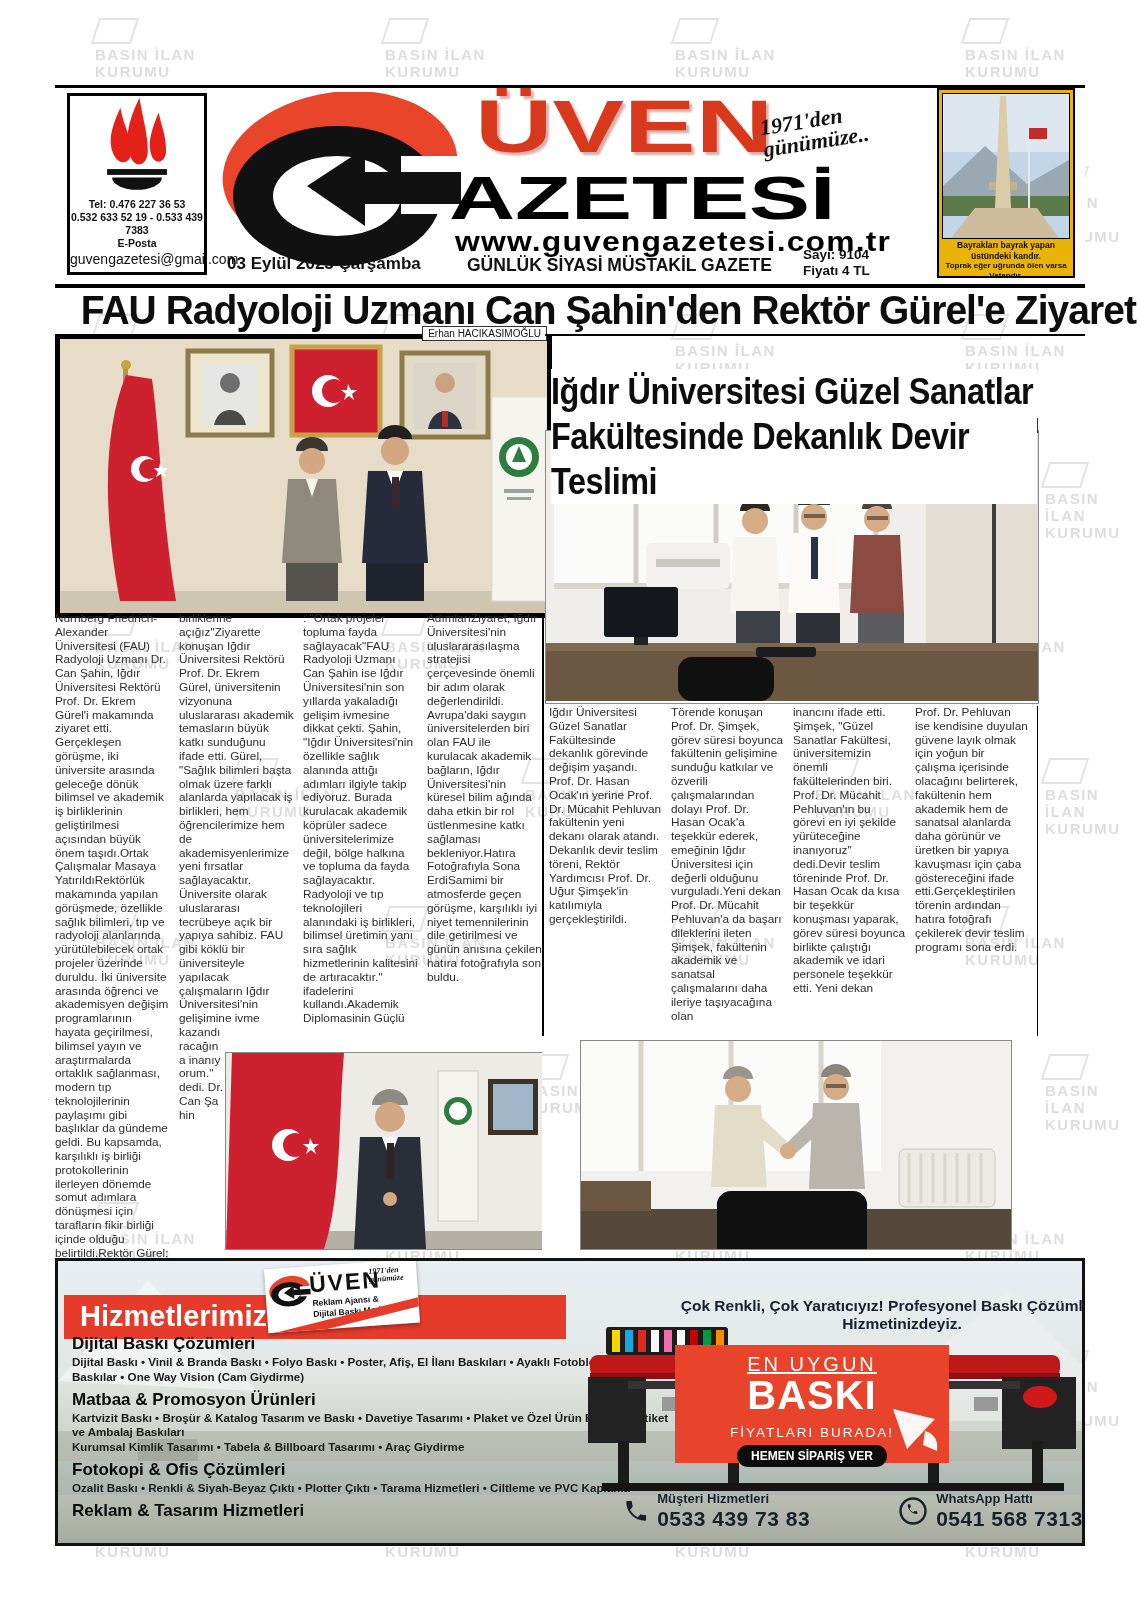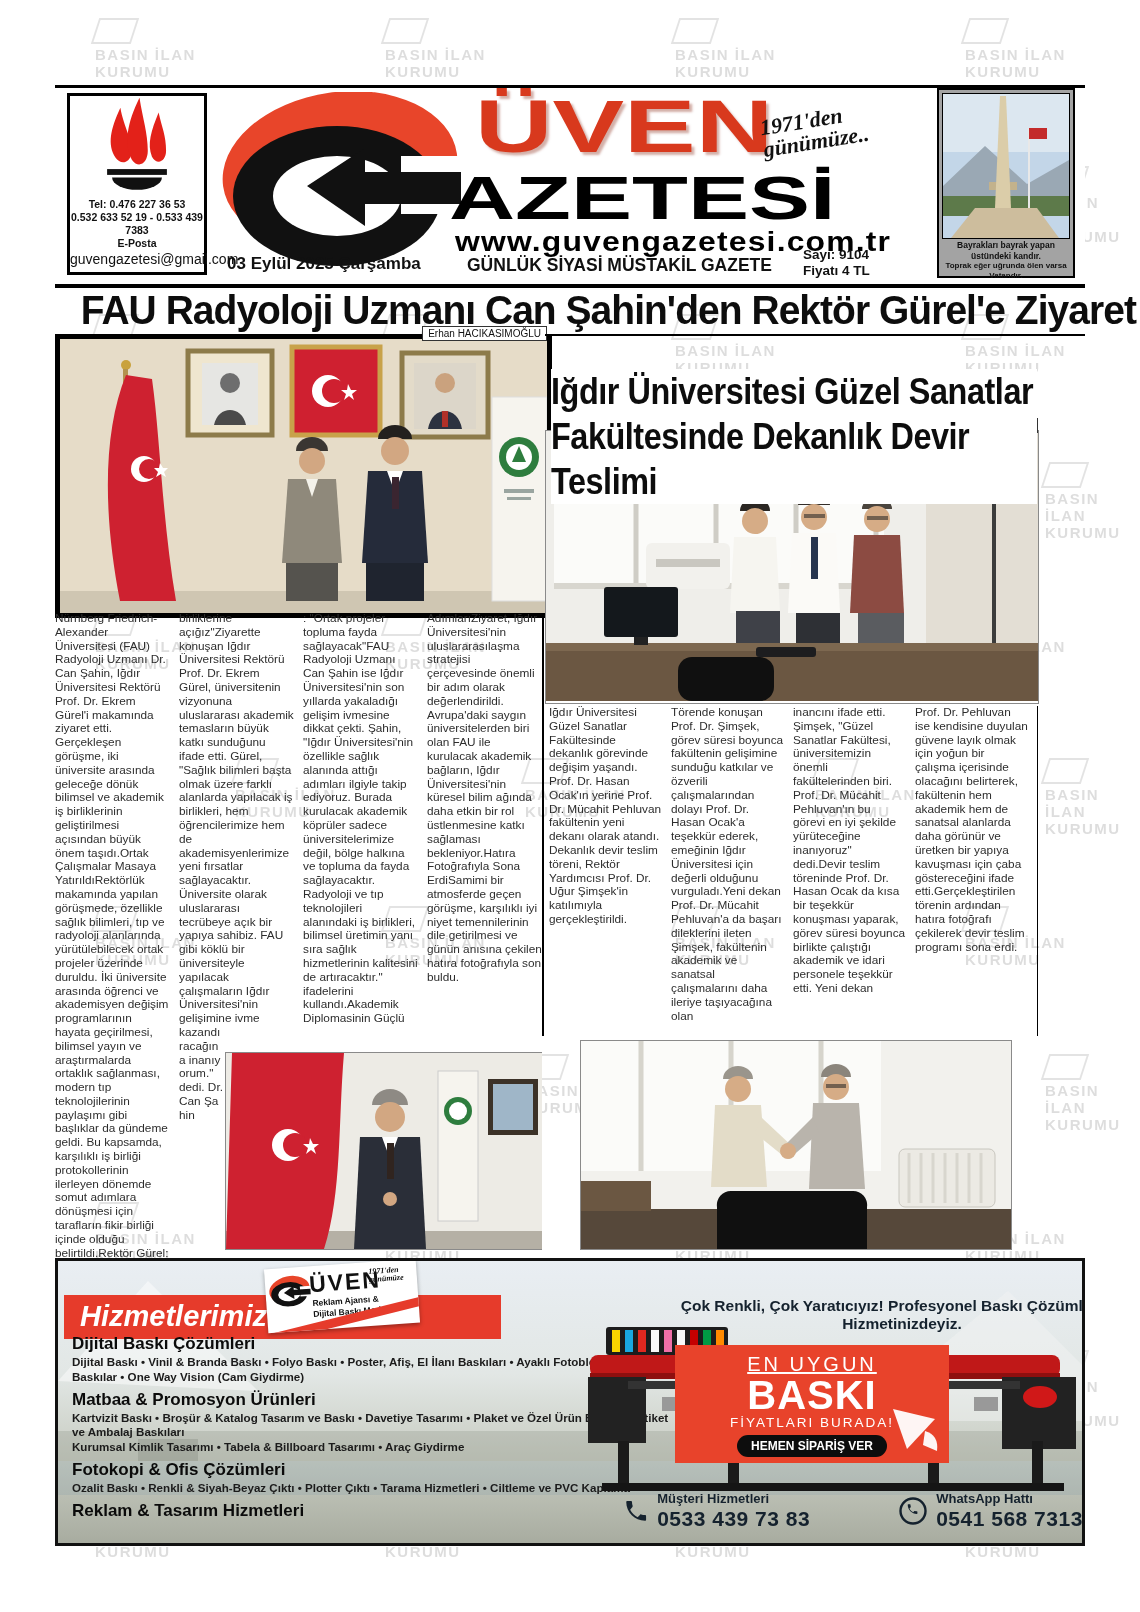--- a/index.html
+++ b/index.html
@@ -22,21 +22,21 @@
   .azetesi{position:absolute;left:394px;top:80px;font-size:61px;line-height:1;font-weight:bold;color:#000;
         transform:scaleX(1.5);transform-origin:left top;}
   .website{position:absolute;left:400px;top:139px;font-size:27px;font-weight:bold;color:#000;
         transform:scaleX(1.18);transform-origin:left top;letter-spacing:1px;}
   .slogan{position:absolute;left:706px;top:16px;width:170px;font-family:"Liberation Serif",serif;
         font-style:italic;font-weight:bold;font-size:22px;line-height:1.02;transform:rotate(-9deg);}
   .m-date{position:absolute;left:172px;top:166px;font-size:17px;font-weight:bold;}
   .m-type{position:absolute;left:412px;top:167px;font-size:17.5px;font-weight:bold;}
   .m-issue{position:absolute;left:748px;top:159px;font-size:13.5px;font-weight:bold;line-height:1.2;}
   .flag-box{position:absolute;right:10px;top:0px;width:138px;height:190px;border:2px solid #000;
-        background:#a3a3a3;padding:3px;box-sizing:border-box;}
+        background:#eab308;padding:3px;box-sizing:border-box;}
   .flag-box svg{display:block;border:1px solid #000;}
   .flag-cap{font-size:8.5px;font-weight:bold;text-align:center;line-height:1.25;margin-top:1px;}
   .flag-cap .l3{font-size:8px;}
   
   .headline1{position:absolute;left:55px;top:287px;width:1030px;text-align:center;z-index:3;
         font-size:41px;font-weight:bold;letter-spacing:-1px;white-space:nowrap;
         transform:scaleX(.95);transform-origin:center top;color:#0d0d0d;}
   .h2{position:absolute;left:551px;top:339px;width:540px;z-index:4;background:#fff;
         font-size:36px;font-weight:bold;line-height:1.25;letter-spacing:-.5px;
         transform:scaleX(.9);transform-origin:left top;color:#0d0d0d;}
@@ -57,41 +57,41 @@
         overflow:hidden;z-index:3;}
   .colL{flex:0 0 115px;width:115px;font-size:11.8px;line-height:1.17;color:#2d2d2d;}
   .colR{flex:0 0 113px;width:113px;font-size:11.8px;line-height:1.17;color:#2d2d2d;}
   .narrow{display:block;width:44px;word-break:break-all;}
   .photo2{position:absolute;left:170px;top:440px;width:317px;height:196px;border:1px solid #8a8a8a;}
   
   .ad{position:absolute;left:55px;top:1258px;width:1030px;height:288px;border:3px solid #111;
         box-sizing:border-box;z-index:3;overflow:hidden;
         background:linear-gradient(180deg,#e9eef3 0%,#e2e7e5 40%,#c6cabf 72%,#a8aca0 100%);}
   .ad-bg{position:absolute;inset:0;opacity:.6;}
-  .ad-titlebar{position:absolute;left:6px;top:34px;width:437px;height:44px;background:#e63b2b;font-style:italic;}
+  .ad-titlebar{position:absolute;left:6px;top:34px;width:502px;height:44px;background:#e63b2b;}
   .ad-title{color:#fff;font-size:29px;font-weight:bold;padding:5px 0 0 16px;}
   .ad-logo-card{position:absolute;left:208px;top:3px;width:152px;height:64px;background:#fff;
         transform:rotate(-4deg);box-shadow:0 2px 4px rgba(0,0,0,.35);overflow:hidden;}
   .card-name{position:absolute;left:44px;top:5px;font-size:23px;font-weight:bold;letter-spacing:2px;}
   .card-slogan{position:absolute;left:104px;top:6px;font-size:8px;font-style:italic;
         font-family:"Liberation Serif",serif;font-weight:bold;width:46px;line-height:1;}
   .card-sub{position:absolute;left:46px;top:32px;font-size:8.5px;font-weight:bold;line-height:1.25;}
   .card-stripe{position:absolute;right:-24px;bottom:4px;width:190px;height:9px;background:#e63b2b;
         transform:rotate(-10deg);}
   .ad-sections{position:absolute;left:14px;top:68px;width:608px;}
   .ad-h{font-size:17px;font-weight:bold;color:#0b0b0b;margin:5px 0 1px;}
   .ad-i{font-size:11.6px;font-weight:bold;color:#1b1b1b;line-height:1.28;}
   .ad-tagline{position:absolute;left:618px;top:36px;width:452px;text-align:center;
         font-size:15.5px;font-weight:bold;color:#15222e;}
   .printer{position:absolute;left:530px;top:62px;width:500px;height:172px;}
   .poster{position:absolute;left:617px;top:84px;width:274px;height:118px;background:#e8432b;
         color:#fff;text-align:center;padding-top:8px;box-sizing:border-box;}
   .poster-l1{font-size:20px;letter-spacing:3px;text-decoration:underline;}
   .poster-l2{font-size:40px;font-weight:bold;line-height:.95;letter-spacing:1px;}
-  .poster-l3{font-size:13.5px;letter-spacing:2px;margin-top:1px;}
+  .poster-l3{font-size:13.5px;letter-spacing:2px;margin-top:11px;}
   .poster-btn{display:inline-block;margin-top:5px;background:#0d0d0d;color:#fff;font-size:12px;
         font-weight:bold;padding:4px 14px;border-radius:12px;}
   .poster-mark{position:absolute;right:6px;bottom:10px;}
   .ad-contacts{position:absolute;left:560px;bottom:12px;width:470px;display:flex;
         justify-content:center;gap:88px;color:#15222e;}
   .ct{display:flex;align-items:center;gap:8px;}
   .ct .lbl{font-size:13px;font-weight:bold;line-height:1.2;}
   .ct .num{font-size:21px;font-weight:bold;letter-spacing:.5px;}
 </style>
 </head>

